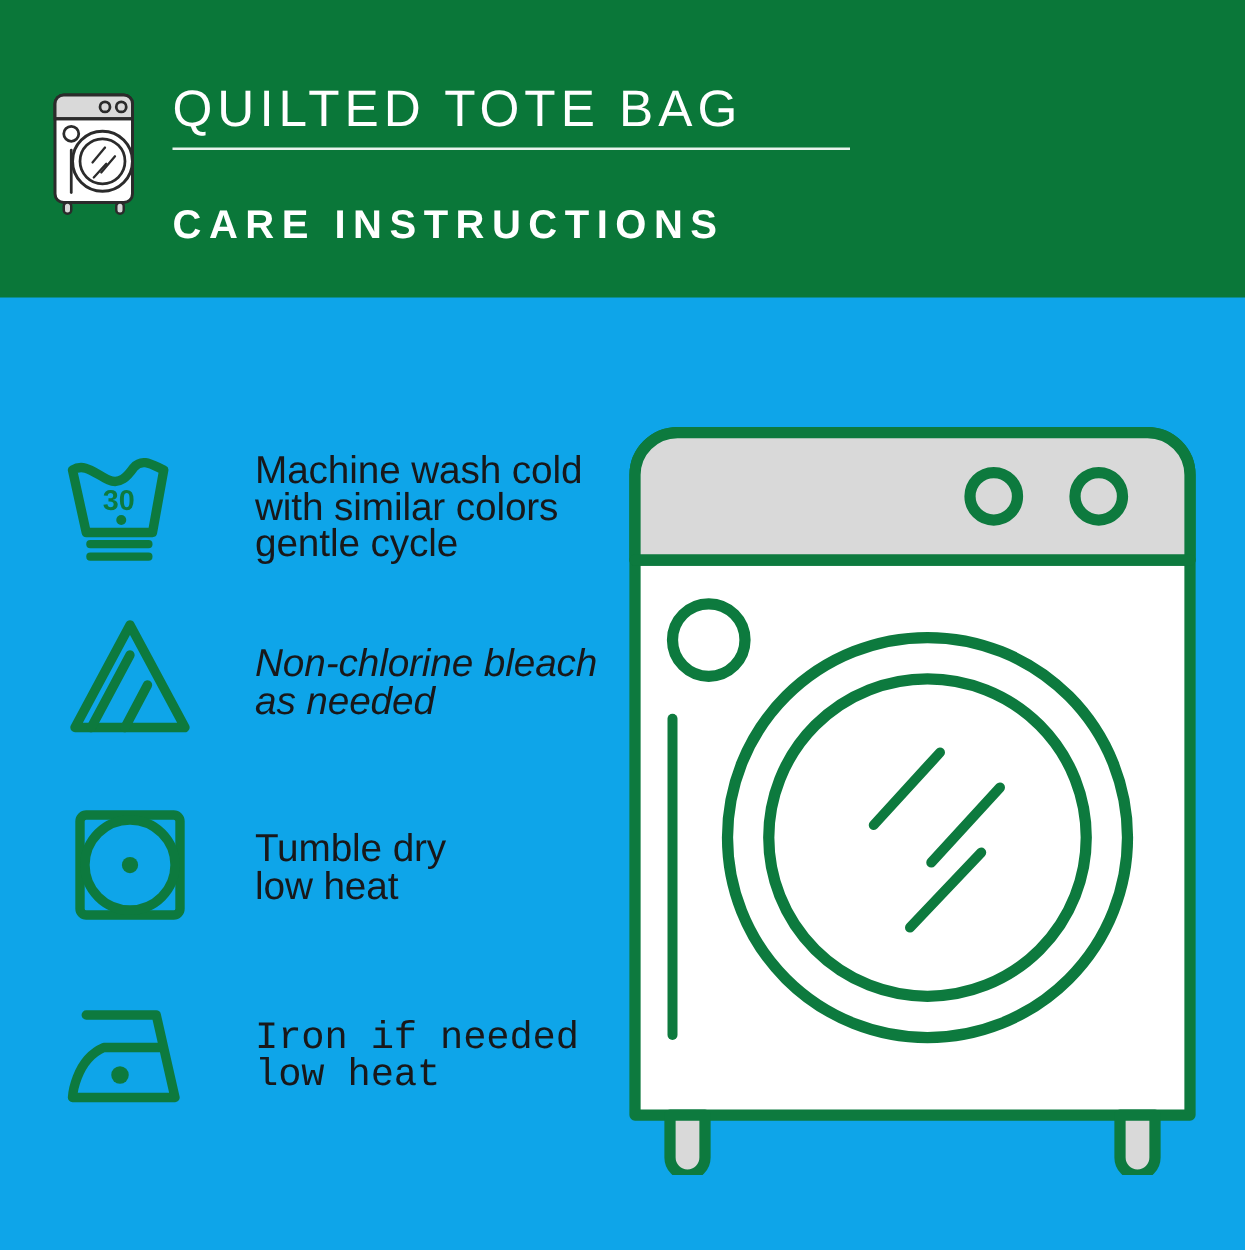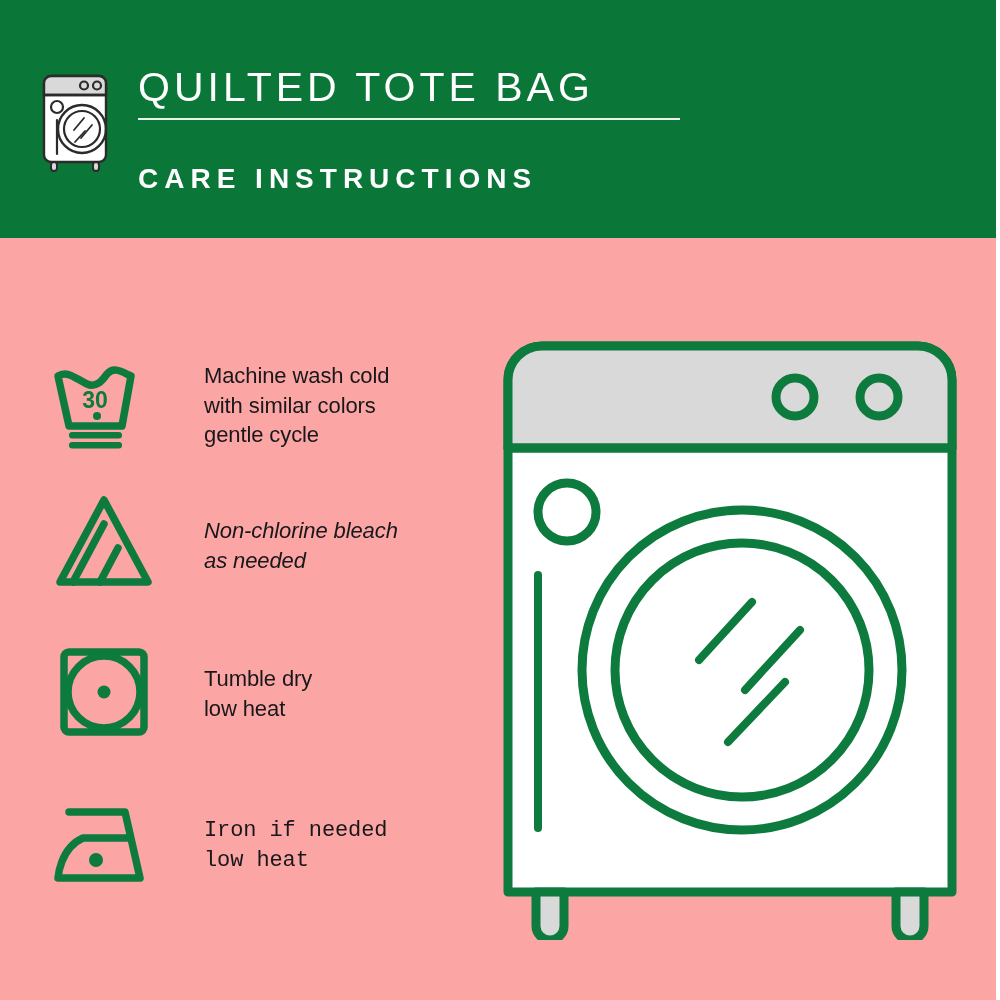--- a/index.html
+++ b/index.html
@@ -7,21 +7,21 @@
     padding: 0;
     background: #ffffff;
   }
   body {
     font-family: "Liberation Sans", sans-serif;
   }
   #page {
     position: relative;
     width: 996px;
     height: 1000px;
-    background: #fca5a5;
+    background: #0ea5e9;
     overflow: hidden;
   }
 
   
   .header-band {
     position: absolute;
     left: 0;
     top: 0;
     width: 1000px;
     height: 238px;
@@ -53,21 +53,21 @@
     font-family: "Liberation Sans", sans-serif;
   }
   .title-rule {
     width: 542px;
     height: 2px;
     background: #e9f2ec;
     margin: 6px 0 8px 0;
   }
   .title-line2 {
     color: #ffffff;
-    font-size: 28px;
+    font-size: 32px;
     font-weight: 700;
     letter-spacing: 6.0px;
     line-height: 48px;
     white-space: nowrap;
     font-family: "Liberation Sans", sans-serif;
     margin-top: 35px;
   }
 
   
   .care-list {
@@ -84,21 +84,21 @@
     align-items: flex-start;
   }
   .care-symbol {
     width: 104px;
     height: 104px;
     flex: 0 0 auto;
   }
   .care-text {
     margin-left: 48px;
     color: #18181a;
-    font-size: 22px;
+    font-size: 31px;
     line-height: 29.5px;
     font-weight: 400;
     letter-spacing: -0.1px;
     font-family: "Liberation Sans", sans-serif;
     white-space: pre-line;
   }
   .row-0 { top: 108px; }
   .row-1 { top: 252px; font-style: italic; }
   .row-2 { top: 400px; justify-content: flex-end; }
   .row-3 { top: 550px; }

